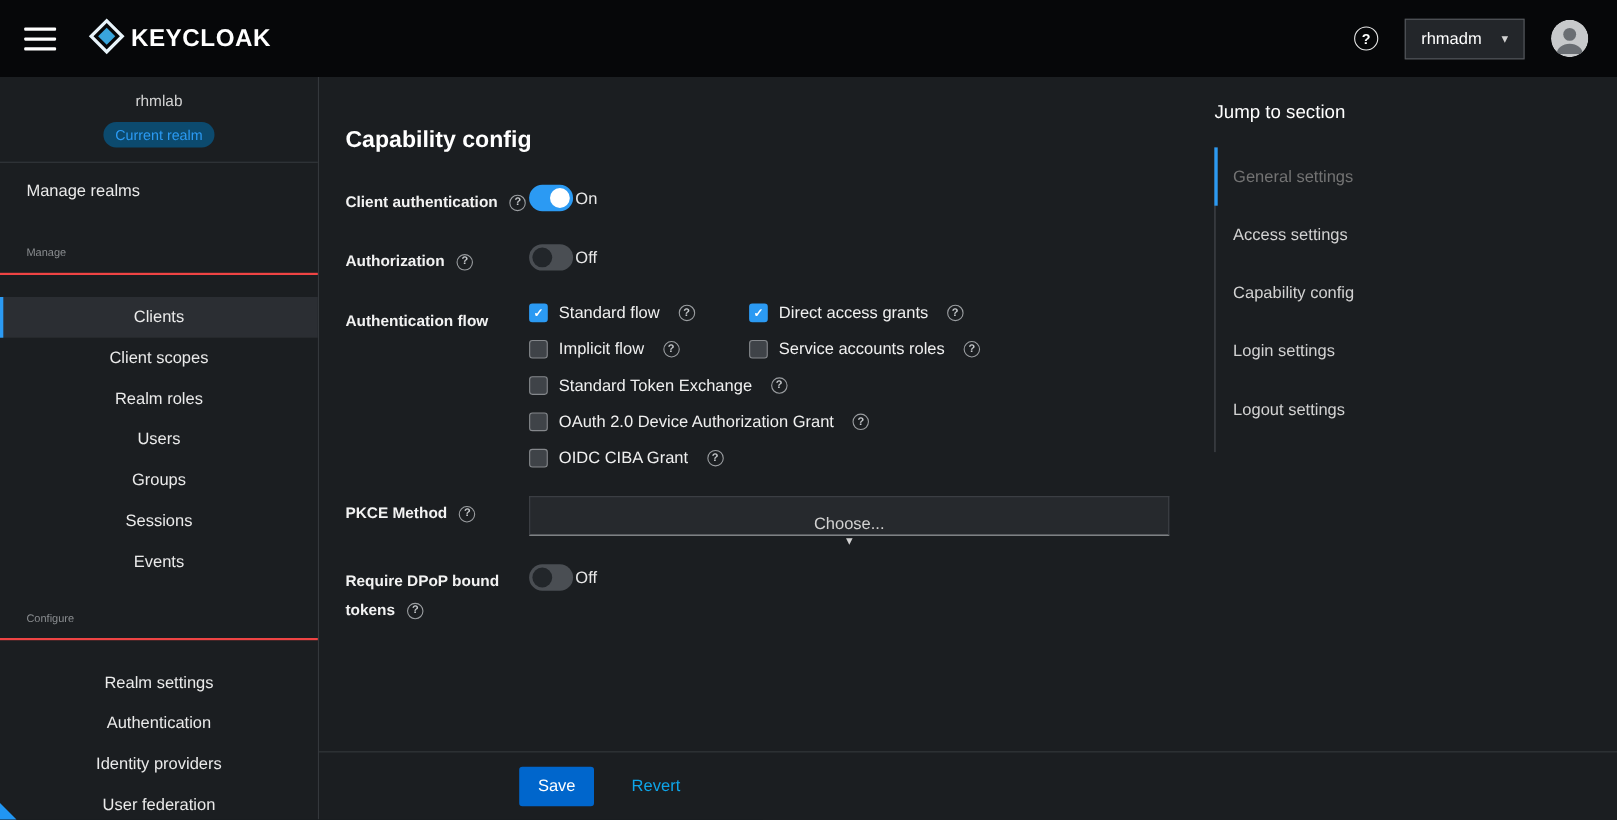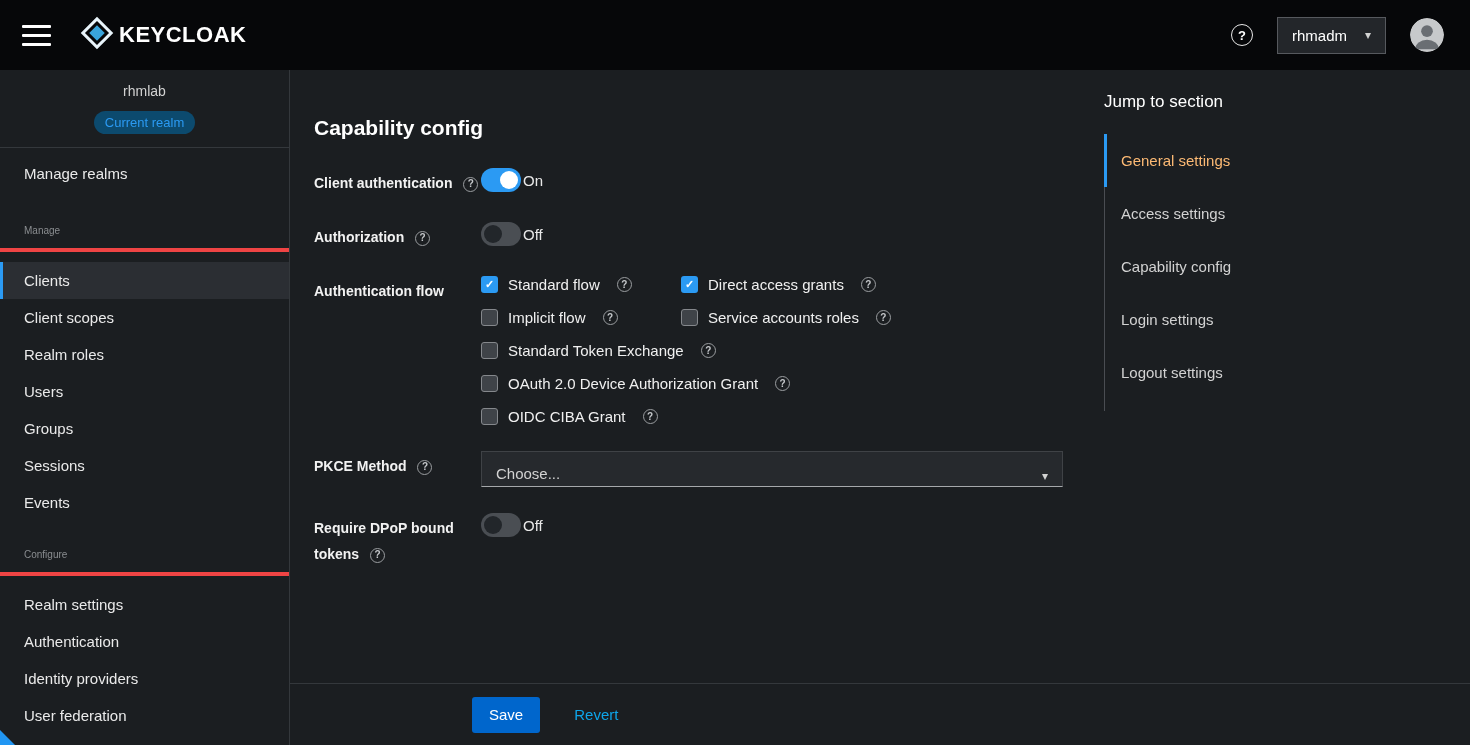--- a/index.html
+++ b/index.html
@@ -50,21 +50,21 @@
     padding:4px 11px; border-radius:12px;
   }
   .nav-item {
     padding:10px 24px; font-size:15px; color:#eaeaea; cursor:pointer;
     border-left:3px solid transparent; padding-left:21px;
   }
   .nav-item.manage-realms { padding-top:17px; padding-bottom:17px; }
   .nav-item.current { background:#2b2e33; border-left-color:#2b9af3; }
   .group-label { padding:26px 24px 12px; font-size:10px; color:#8a8d90; }
   .group-label.configure { padding-top:28px; }
-  .group-items { border-top:4px solid #ef4444; padding-top:10px; }
+  .group-items { border-top:2px solid #ef4444; padding-top:20px;text-align:center; }
 
   
   .main { flex:1; display:flex; flex-direction:column; background:#1b1e21; }
   .content { flex:1; display:flex; overflow:hidden; }
   .form-area { width:800px; flex-shrink:0; padding:46px 0 0 24px; }
   .page-title { font-size:21px; font-weight:bold; color:#fff; }
 
   .form-grid {
     display:grid; grid-template-columns:167px auto;
     row-gap:26px; margin-top:28px; align-items:start;
@@ -95,31 +95,31 @@
   .cb { display:flex; align-items:center; gap:10px; font-size:15px; color:#f0f0f0; cursor:pointer; }
   .cb.w200 { width:200px; flex-shrink:0; }
   .cb-box { width:17px; height:17px; border-radius:3px; flex-shrink:0;
     display:flex; align-items:center; justify-content:center; }
   .cb-box.checked { background:#2b9af3; color:#fff; font-size:11px; font-weight:bold; }
   .cb-box.un { background:#3f4348; border:1px solid #85888c; color:transparent; }
 
   .pf-select {
     width:582px; height:36px; background:#26292d;
     border:1px solid #3f4246; border-bottom:1px solid #a5a8ab;
-    display:flex; align-items:flex-end; justify-content:space-between;
-    padding:4px 14px; font-size:15px; color:#d2d2d2; cursor:pointer;
+    display:flex; align-items:center; justify-content:space-between;
+    padding:16px 14px; font-size:15px; color:#d2d2d2; cursor:pointer;flex-direction:column;
   }
 
   
   .jump-nav { flex:1; padding:22px 0 0 14px; }
   .jump-title { font-size:17px; color:#fff; }
   .jump-list { position:relative; margin-top:22px; padding-bottom:12px; }
   .jump-list::before { content:""; position:absolute; left:0; top:0; bottom:0; width:1px; background:#4a4d52; }
   .jump-item { padding:18px 0 18px 17px; font-size:15px; color:#d2d2d2; position:relative; cursor:pointer; }
-  .jump-item.active { color:#fdba74; }
+  .jump-item.active { color:#737373; }
   .jump-item.active::before {
     content:""; position:absolute; left:0; top:0; bottom:0; width:3px; background:#2b9af3;
   }
 
   
   .footer {
     height:62px; border-top:1px solid #34383c;
     display:flex; align-items:center; gap:34px; padding-left:182px;
   }
   .btn-save {

